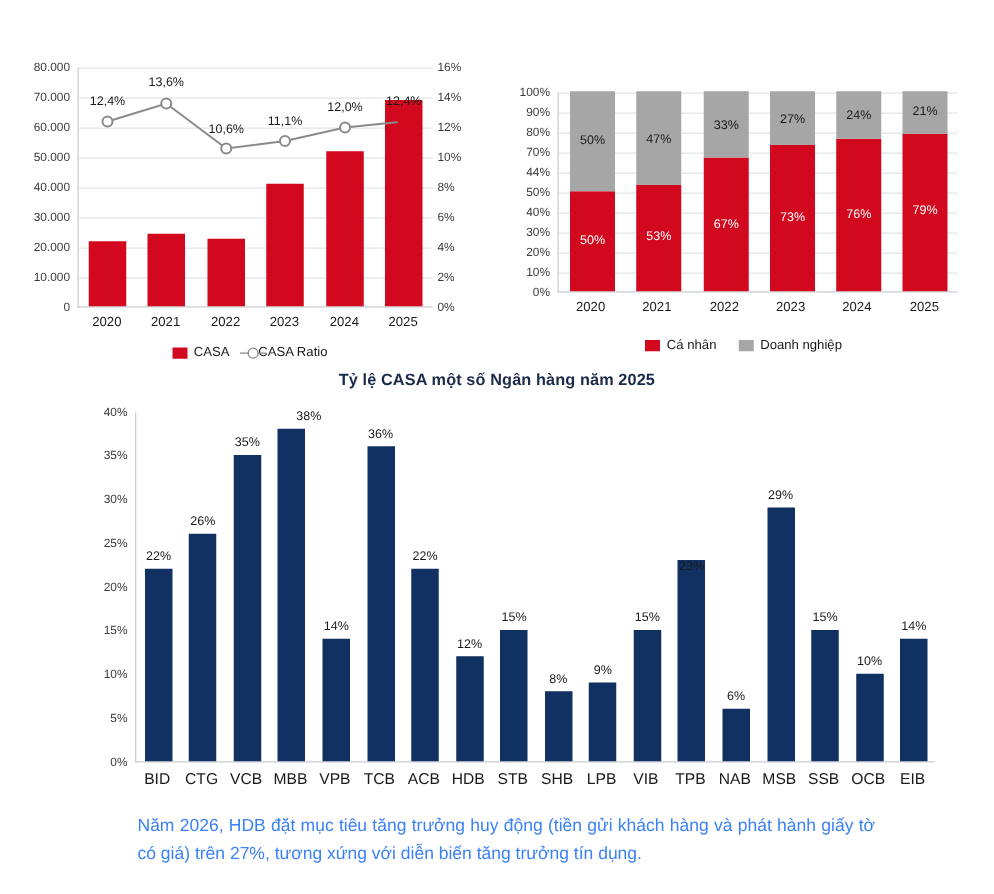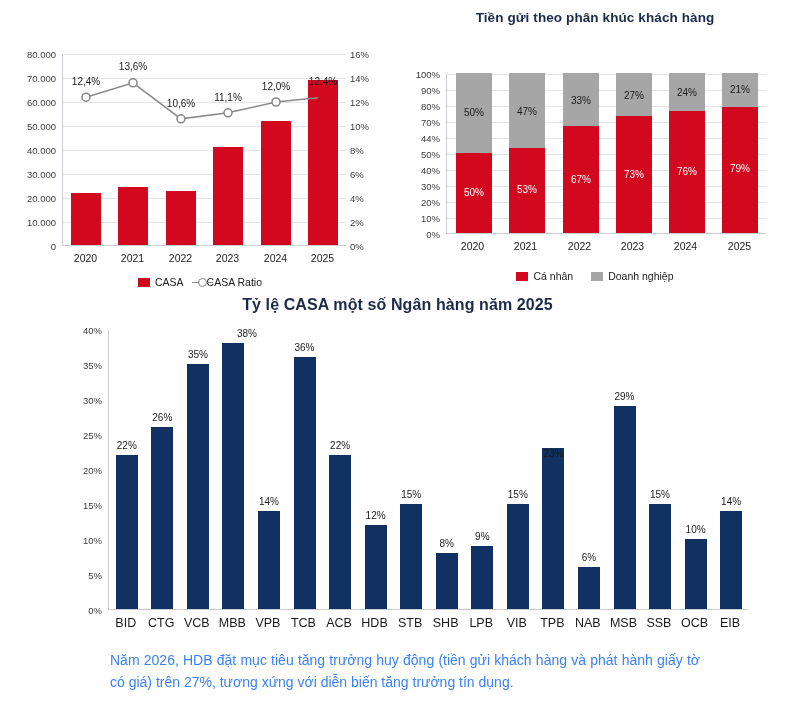--- a/index.html
+++ b/index.html
@@ -176,21 +176,20 @@
         <span>CASA</span>
       </span>
       <span class="item" style="gap:0;">
         <span class="marker"></span>
         <span>CASA Ratio</span>
       </span>
     </div>
   </div>
 
   <div class="panel" style="left:400px; top:8px; width:390px; height:280px;">
-    <div class="chart-title" style="position:absolute; left:0; top:2px; width:390px;">Tiền gửi theo phân khúc khách hàng</div>
 
     <div class="plotwrap" style="position:absolute; left:0; top:50px; width:390px; height:224px;">
 
       <div class="ytick" style="left:0; top:16px; width:40px;">100%</div>
       <div class="ytick" style="left:0; top:32px; width:40px;">90%</div>
       <div class="ytick" style="left:0; top:48px; width:40px;">80%</div>
       <div class="ytick" style="left:0; top:64px; width:40px;">70%</div>
       <div class="ytick" style="left:0; top:80px; width:40px;">44%</div>
       <div class="ytick" style="left:0; top:96px; width:40px;">50%</div>
       <div class="ytick" style="left:0; top:112px; width:40px;">40%</div>
@@ -256,21 +255,21 @@
         <span>Cá nhân</span>
       </span>
       <span class="item">
         <span class="swatch gray"></span>
         <span>Doanh nghiệp</span>
       </span>
     </div>
   </div>
 
   <div class="panel" style="left:0px; top:290px; width:795px; height:350px;">
-    <div class="chart-title" style="position:absolute; left:0; top:6px; width:795px; font-size:16px;">Tỷ lệ CASA một số Ngân hàng năm 2025</div>
+    <div class="chart-title" style="position:absolute; left:0; top:6px; width:795px; font-size:13px;">Tỷ lệ CASA một số Ngân hàng năm 2025</div>
 
     <div class="plotwrap" style="position:absolute; left:0; top:28px; width:795px; height:312px;">
 
       <div class="ytick" style="left:60px; top:12px;  width:42px;">40%</div>
       <div class="ytick" style="left:60px; top:47px;  width:42px;">35%</div>
       <div class="ytick" style="left:60px; top:82px;  width:42px;">30%</div>
       <div class="ytick" style="left:60px; top:117px; width:42px;">25%</div>
       <div class="ytick" style="left:60px; top:152px; width:42px;">20%</div>
       <div class="ytick" style="left:60px; top:187px; width:42px;">15%</div>
       <div class="ytick" style="left:60px; top:222px; width:42px;">10%</div>

